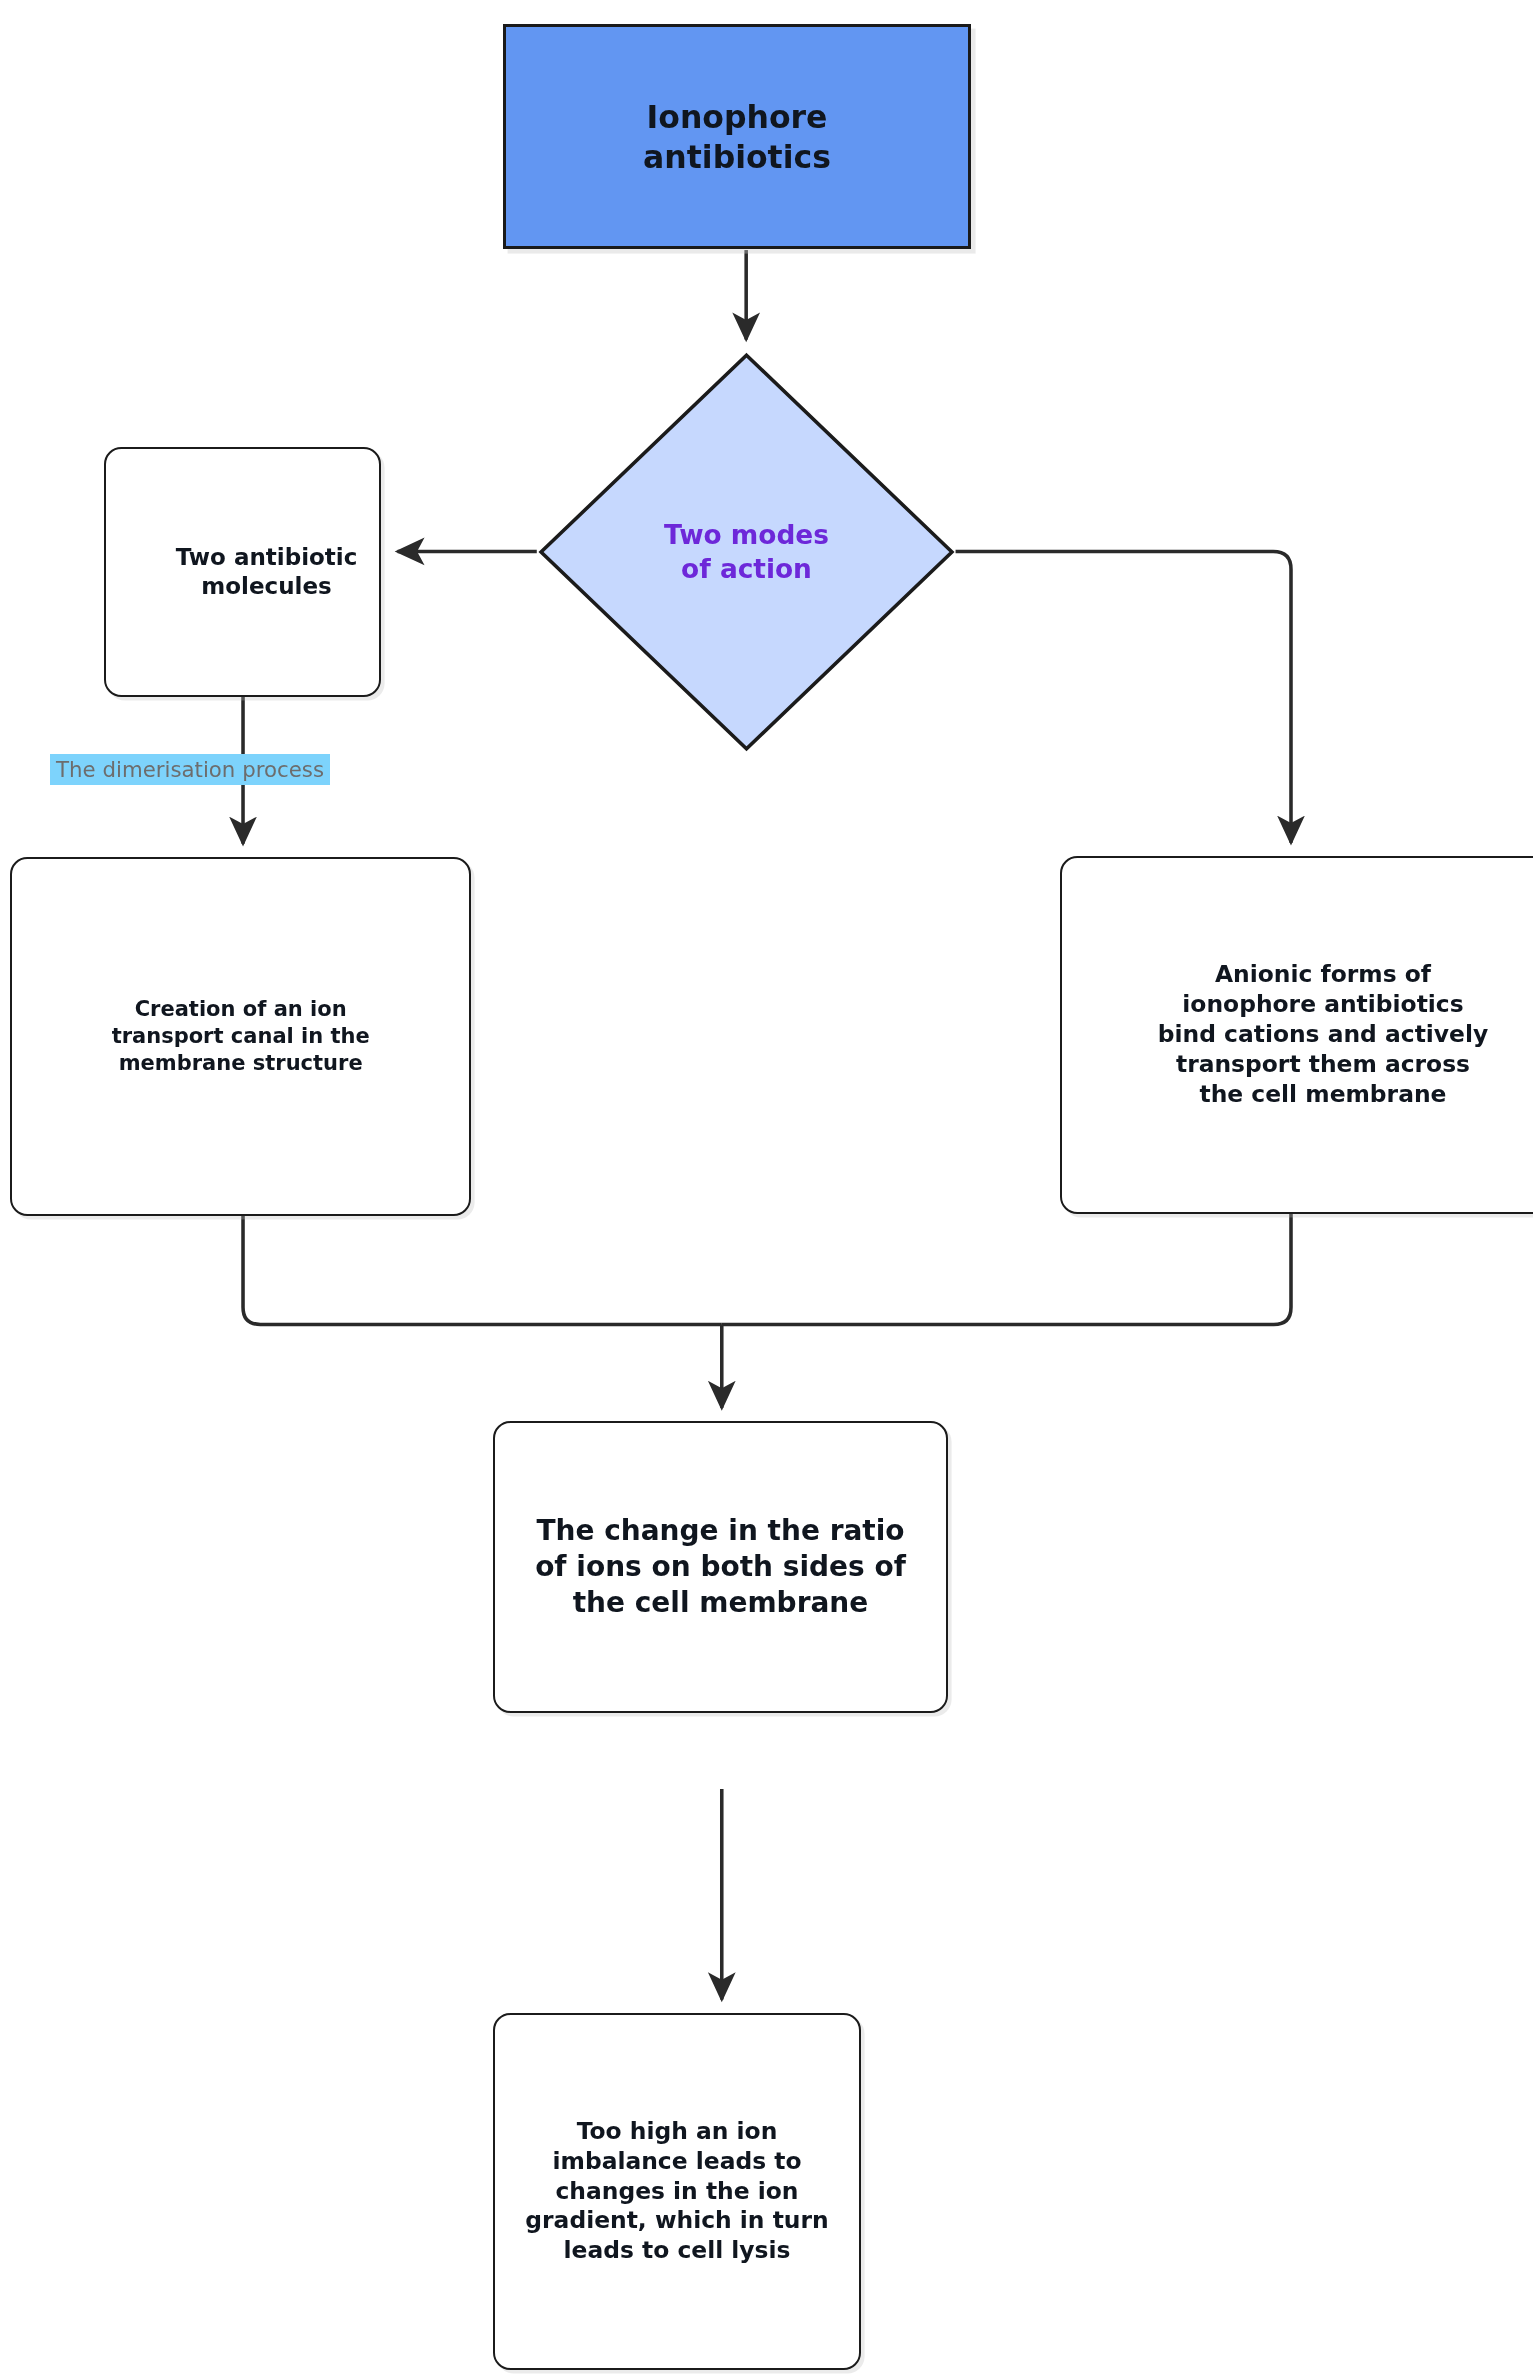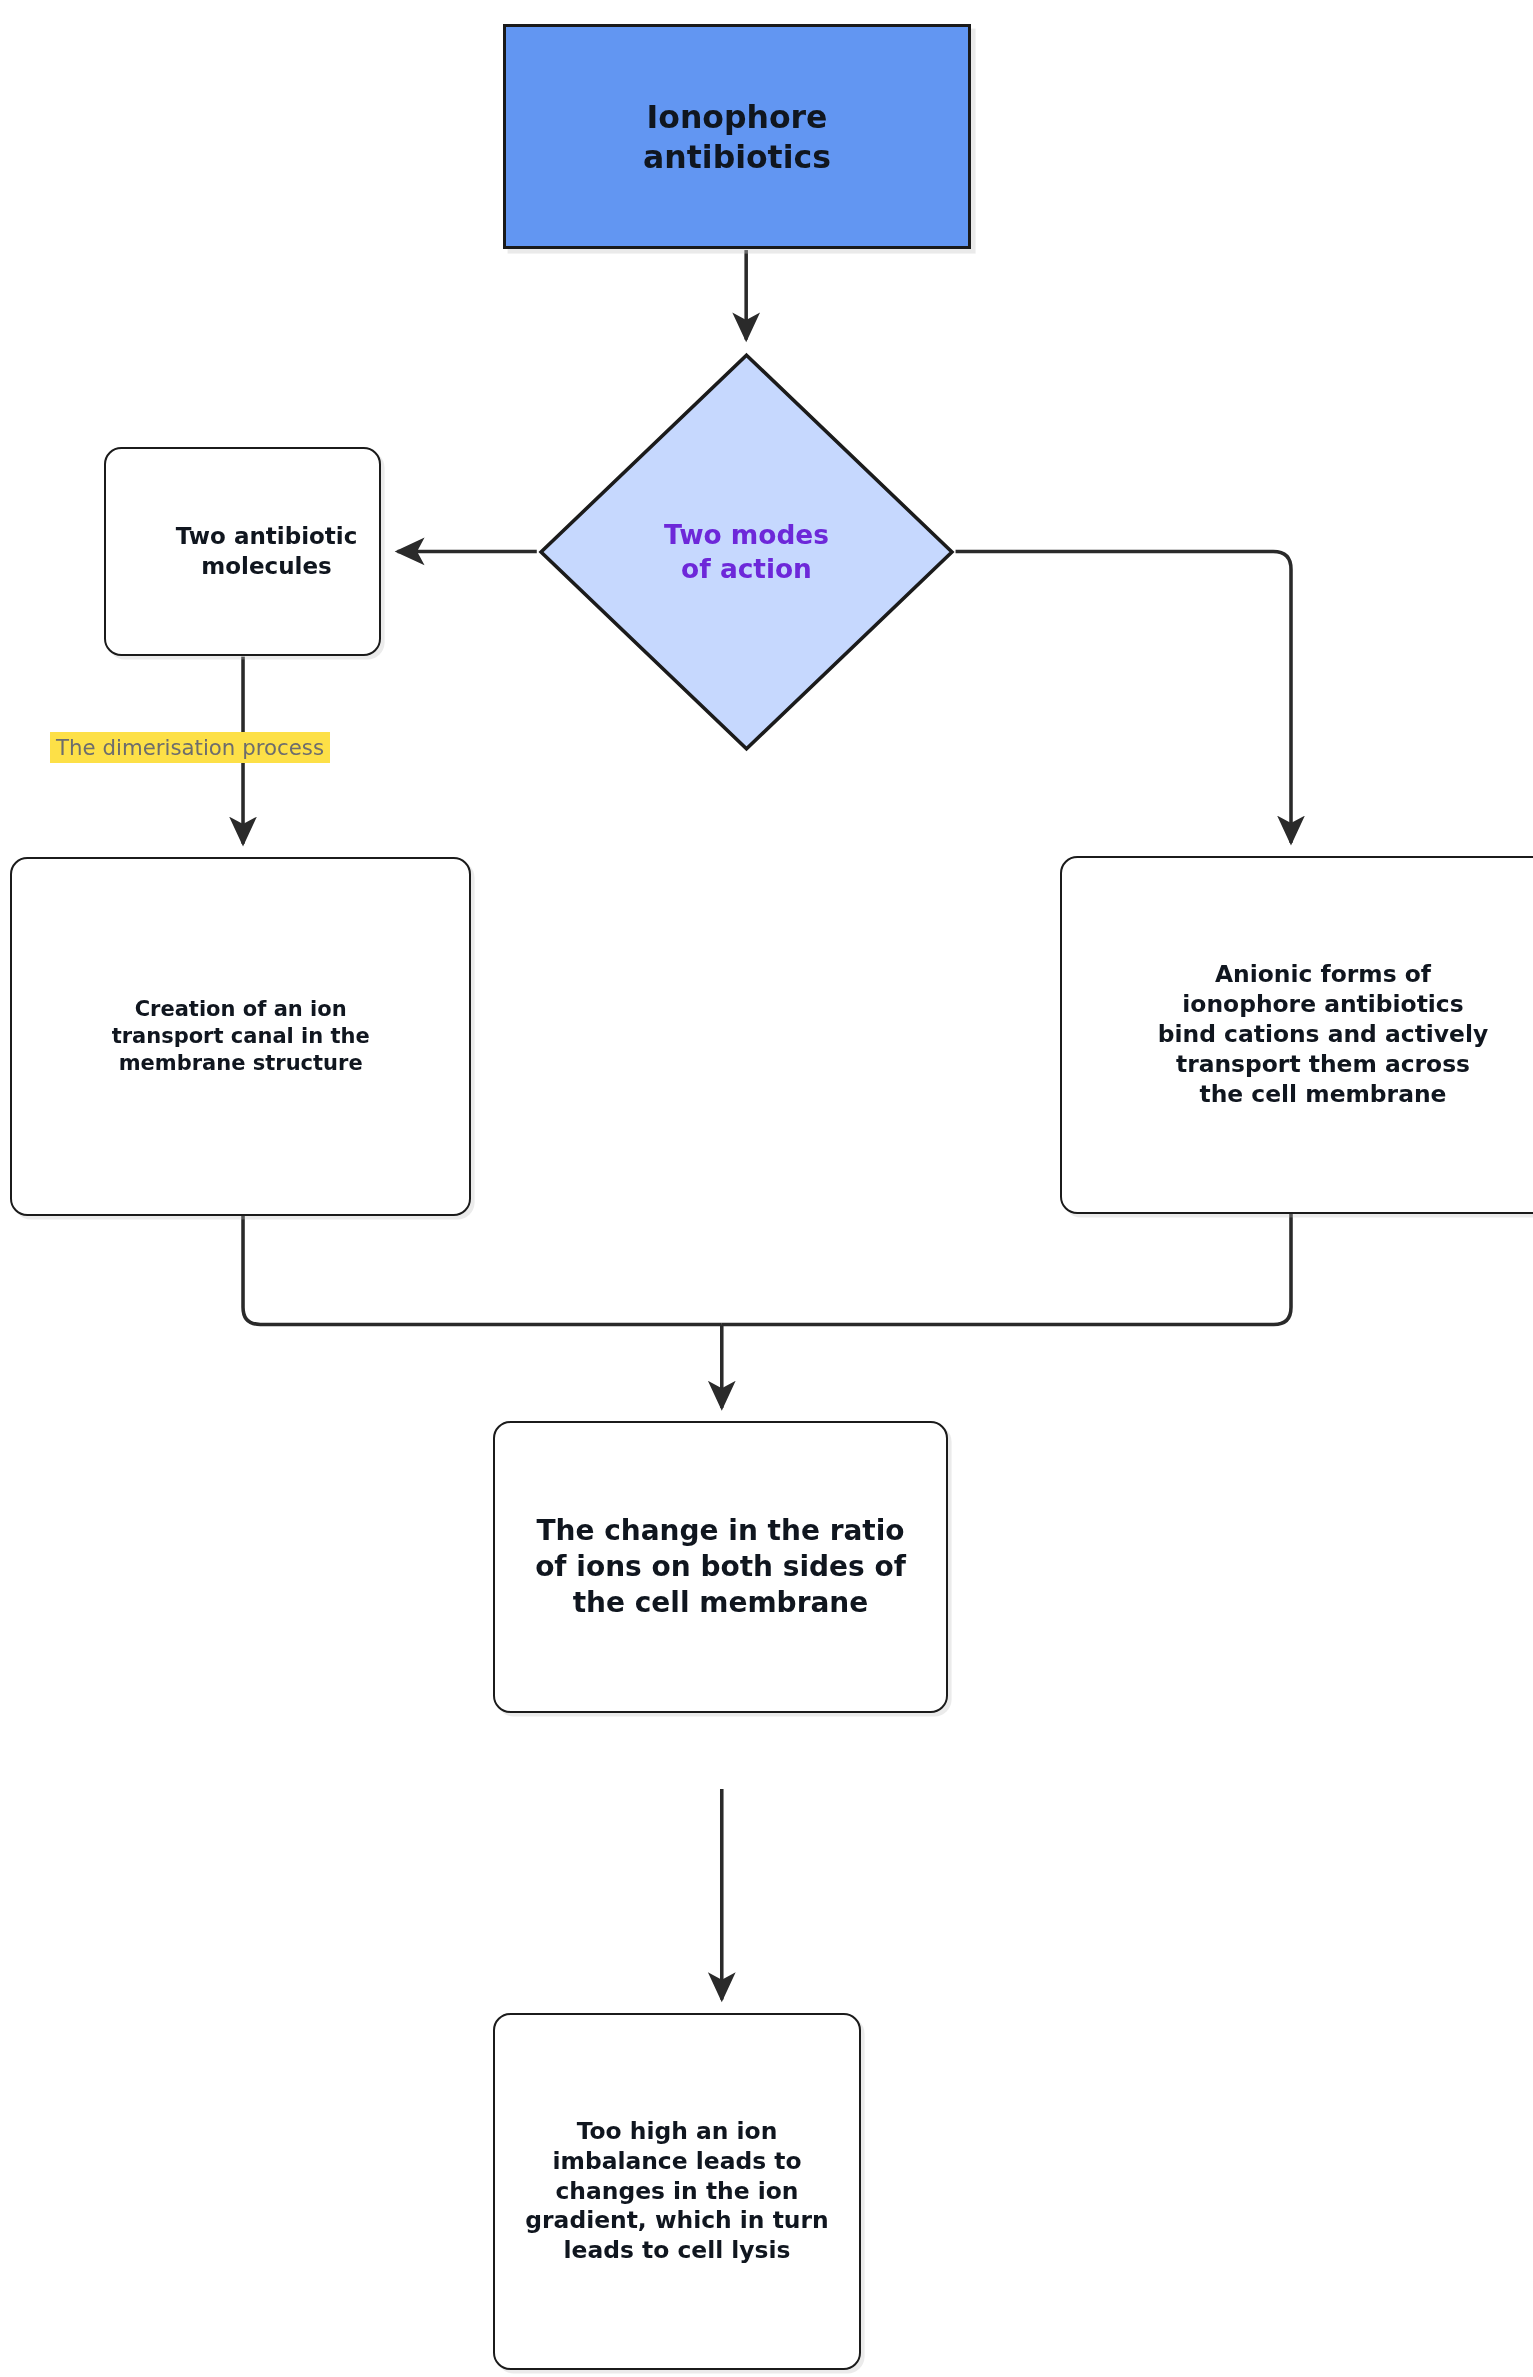--- a/index.html
+++ b/index.html
@@ -74,21 +74,21 @@
   #node-decision-wrap svg { position:absolute; left:0; top:0; }
   #node-decision-label {
     position: absolute;
     left: 56px; top: 0; width: 305px; height: 400px;
     display: flex; align-items: center; justify-content: center;
     text-align: center;
     font-size: 26.4px; font-weight: bold; color: #6d28d9; line-height: 1.3;
     white-space: pre-line;
   }
   #node-two-molecules {
-    left: 104px;  top: 447px;  width: 277px;  height: 209px;
+    left: 104px;  top: 447px;  width: 277px;  height: 250px;
     font-size: 23px;
     padding-left: 48px;
   }
   #node-canal {
     left: 10.2px;   top: 857px; width: 461px;  height: 359px;
     font-size: 21px;
   }
   #node-anionic {
     left: 1060px; top: 856px; width: 526px;  height: 358px;
     font-size: 23.4px;
@@ -101,23 +101,24 @@
     left: 493px;  top: 2013px; width: 368px;  height: 357px;
     font-size: 23.4px;
   }
 
   .edge-label {
     position: absolute;
     z-index: 4;
     color: #6d6d6d;
     font-size: 21.3px;
     font-weight: normal;
-    background: #fde047;
+    background: #7dd3fc;
     padding: 3px 6.1px;
     white-space: nowrap;
+    margin-top: 22px;
   }
   #edge-label-dimerisation {
     left: 50px;
     top: 732px;
   }
 </style>
 </head>
 <body>
 
 <div id="stage">

